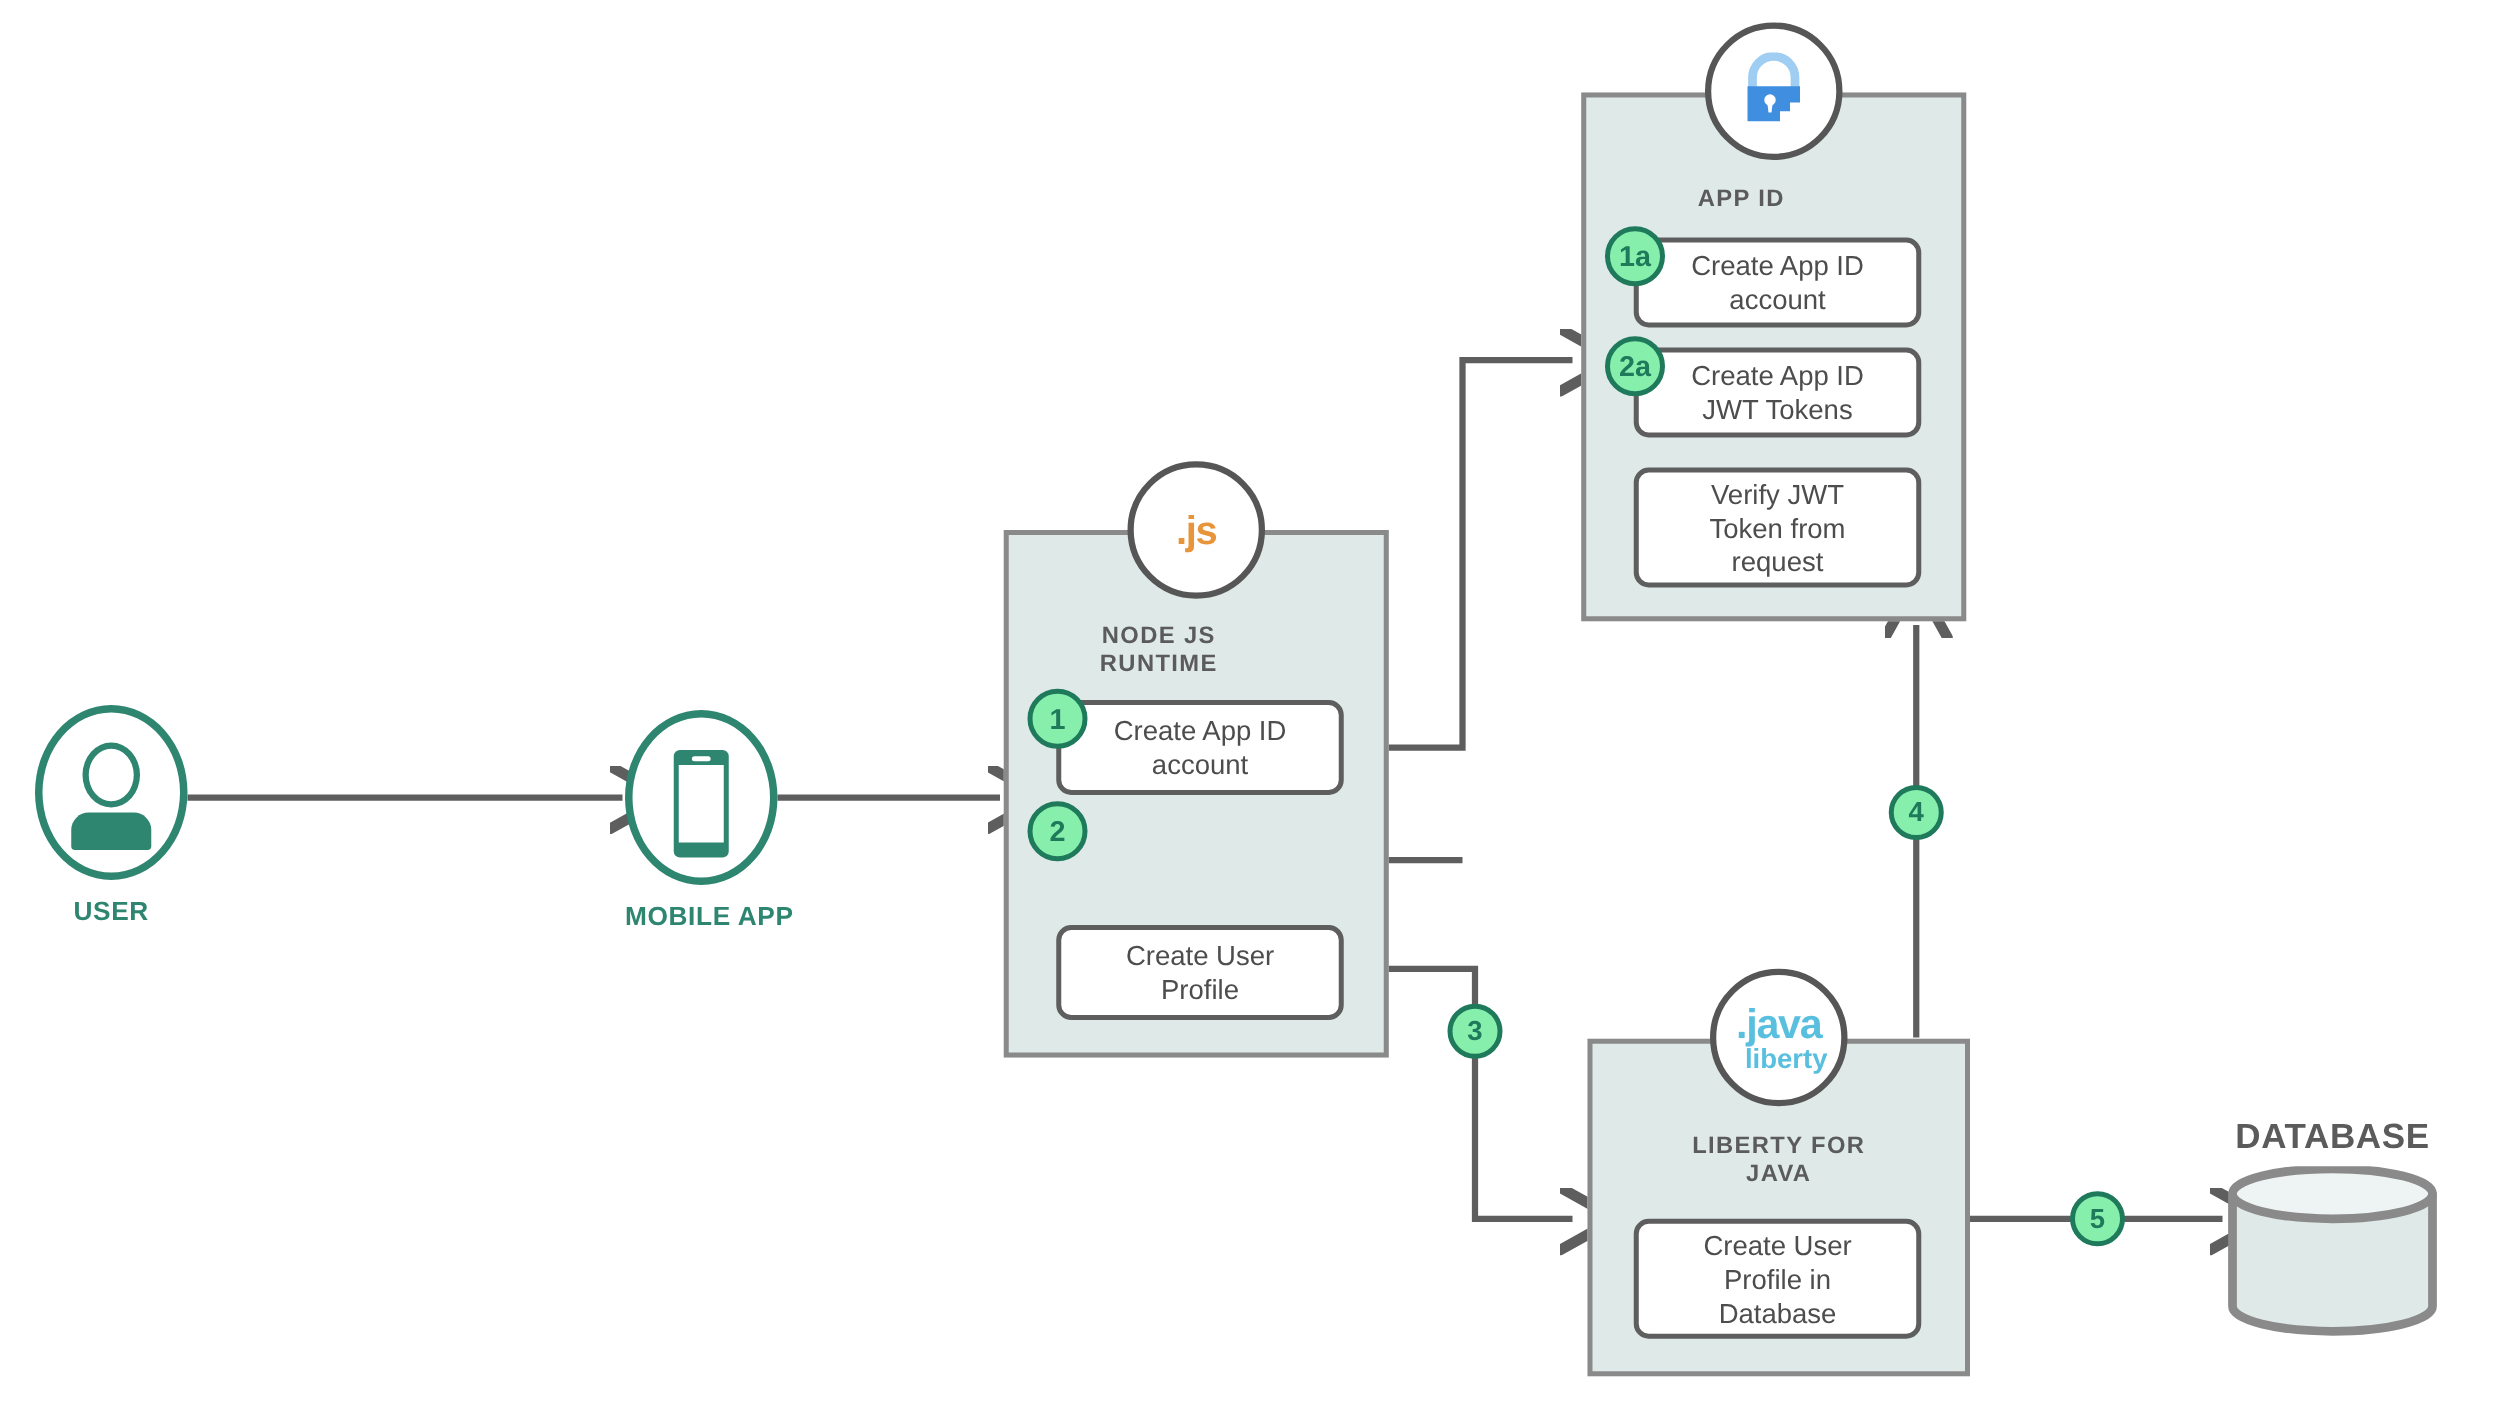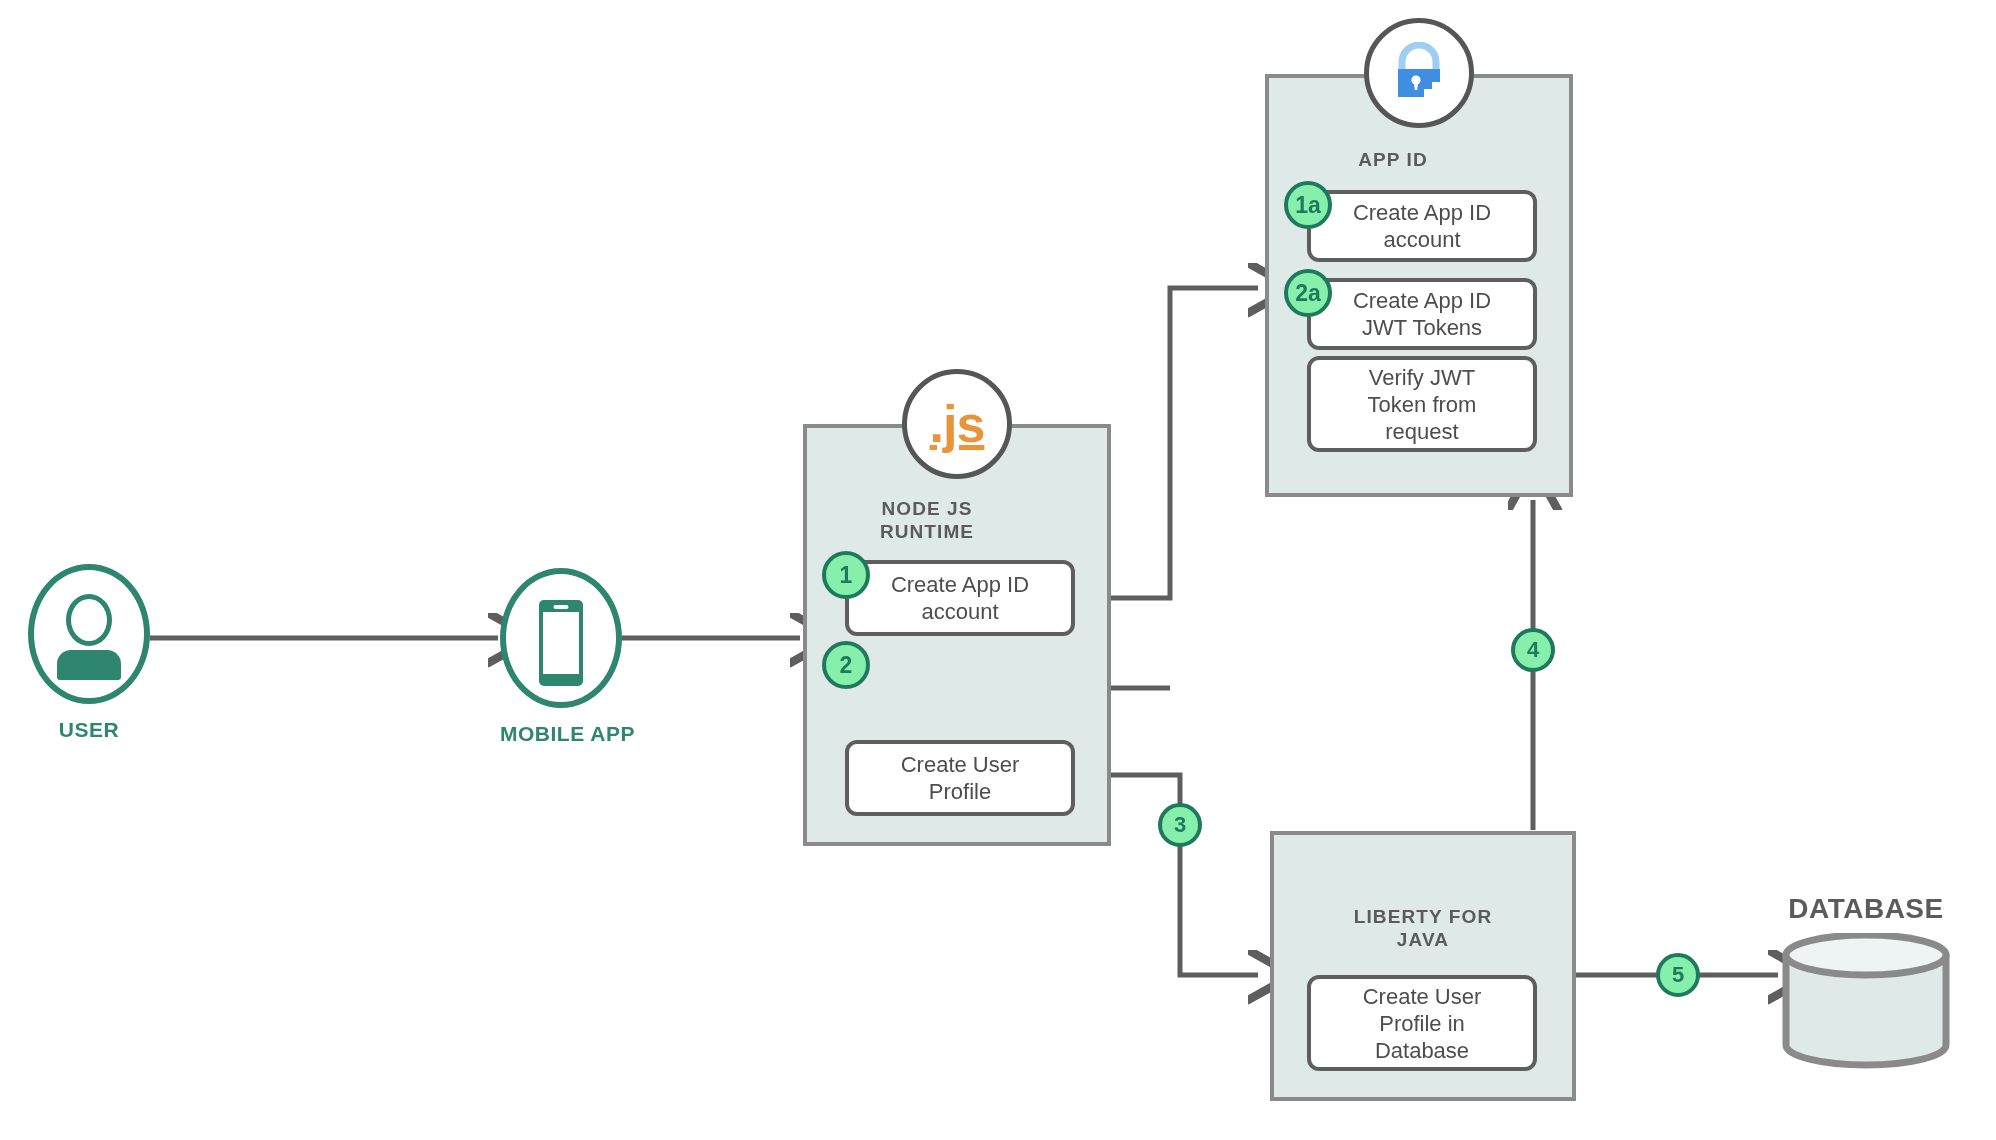--- a/index.html
+++ b/index.html
@@ -128,25 +128,24 @@
     border-radius: 50%;
     background: #ffffff;
     border: 5px solid #565656;
     box-sizing: border-box;
     display: flex;
     align-items: center;
     justify-content: center;
     z-index: 6;
   }
   .js-text {
-    font-size: 52px;
+    font-size: 32px;
     font-weight: bold;
     color: #E8943A;
     letter-spacing: -1px;
-    text-decoration: underline;
   }
 
   
   .action-box {
     position: absolute;
     background: #ffffff;
     border: 4px solid #5E5E5E;
     border-radius: 12px;
     box-sizing: border-box;
     display: flex;
@@ -292,30 +291,36 @@
   <div class="step-badge badge-inline" style="left:1284px; top:181px;">1a</div>
 
   <div class="action-box" style="left:1307px; top:278px; width:230px; height:72px;">
     <span>
       <span>Create App ID</span><br>
       <span>JWT Tokens</span>
     </span>
   </div>
   <div class="step-badge badge-inline" style="left:1284px; top:269px;">2a</div>
 
-  <div class="action-box" style="left:1307px; top:356px; width:230px; height:96px;">
+  <div class="action-box" style="left:1307px; top:374px; width:230px; height:96px;">
     <span>
       <span>Verify JWT</span><br>
       <span>Token from</span><br>
       <span>request</span>
     </span>
   </div>
 
   <div class="platform" style="left:1270px; top:831px; width:306px; height:270px;"></div>
 
+  <div class="logo-badge" style="left:1368px; top:775px;">
+    <div style="text-align:center; line-height:1;">
+      <div style="font-size:33px; font-weight:bold; color:#58C0DE; letter-spacing:-1px;">.java</div>
+      <div style="font-size:22px; font-weight:bold; color:#58C0DE; margin-top:1px; margin-left:12px;">liberty</div>
+    </div>
+  </div>
 
   <div class="platform-title" style="left:1270px; top:905px; width:306px;">
     <span>LIBERTY FOR</span><br>
     <span>JAVA</span>
   </div>
 
   <div class="action-box" style="left:1307px; top:975px; width:230px; height:96px;">
     <span>
       <span>Create User</span><br>
       <span>Profile in</span><br>

